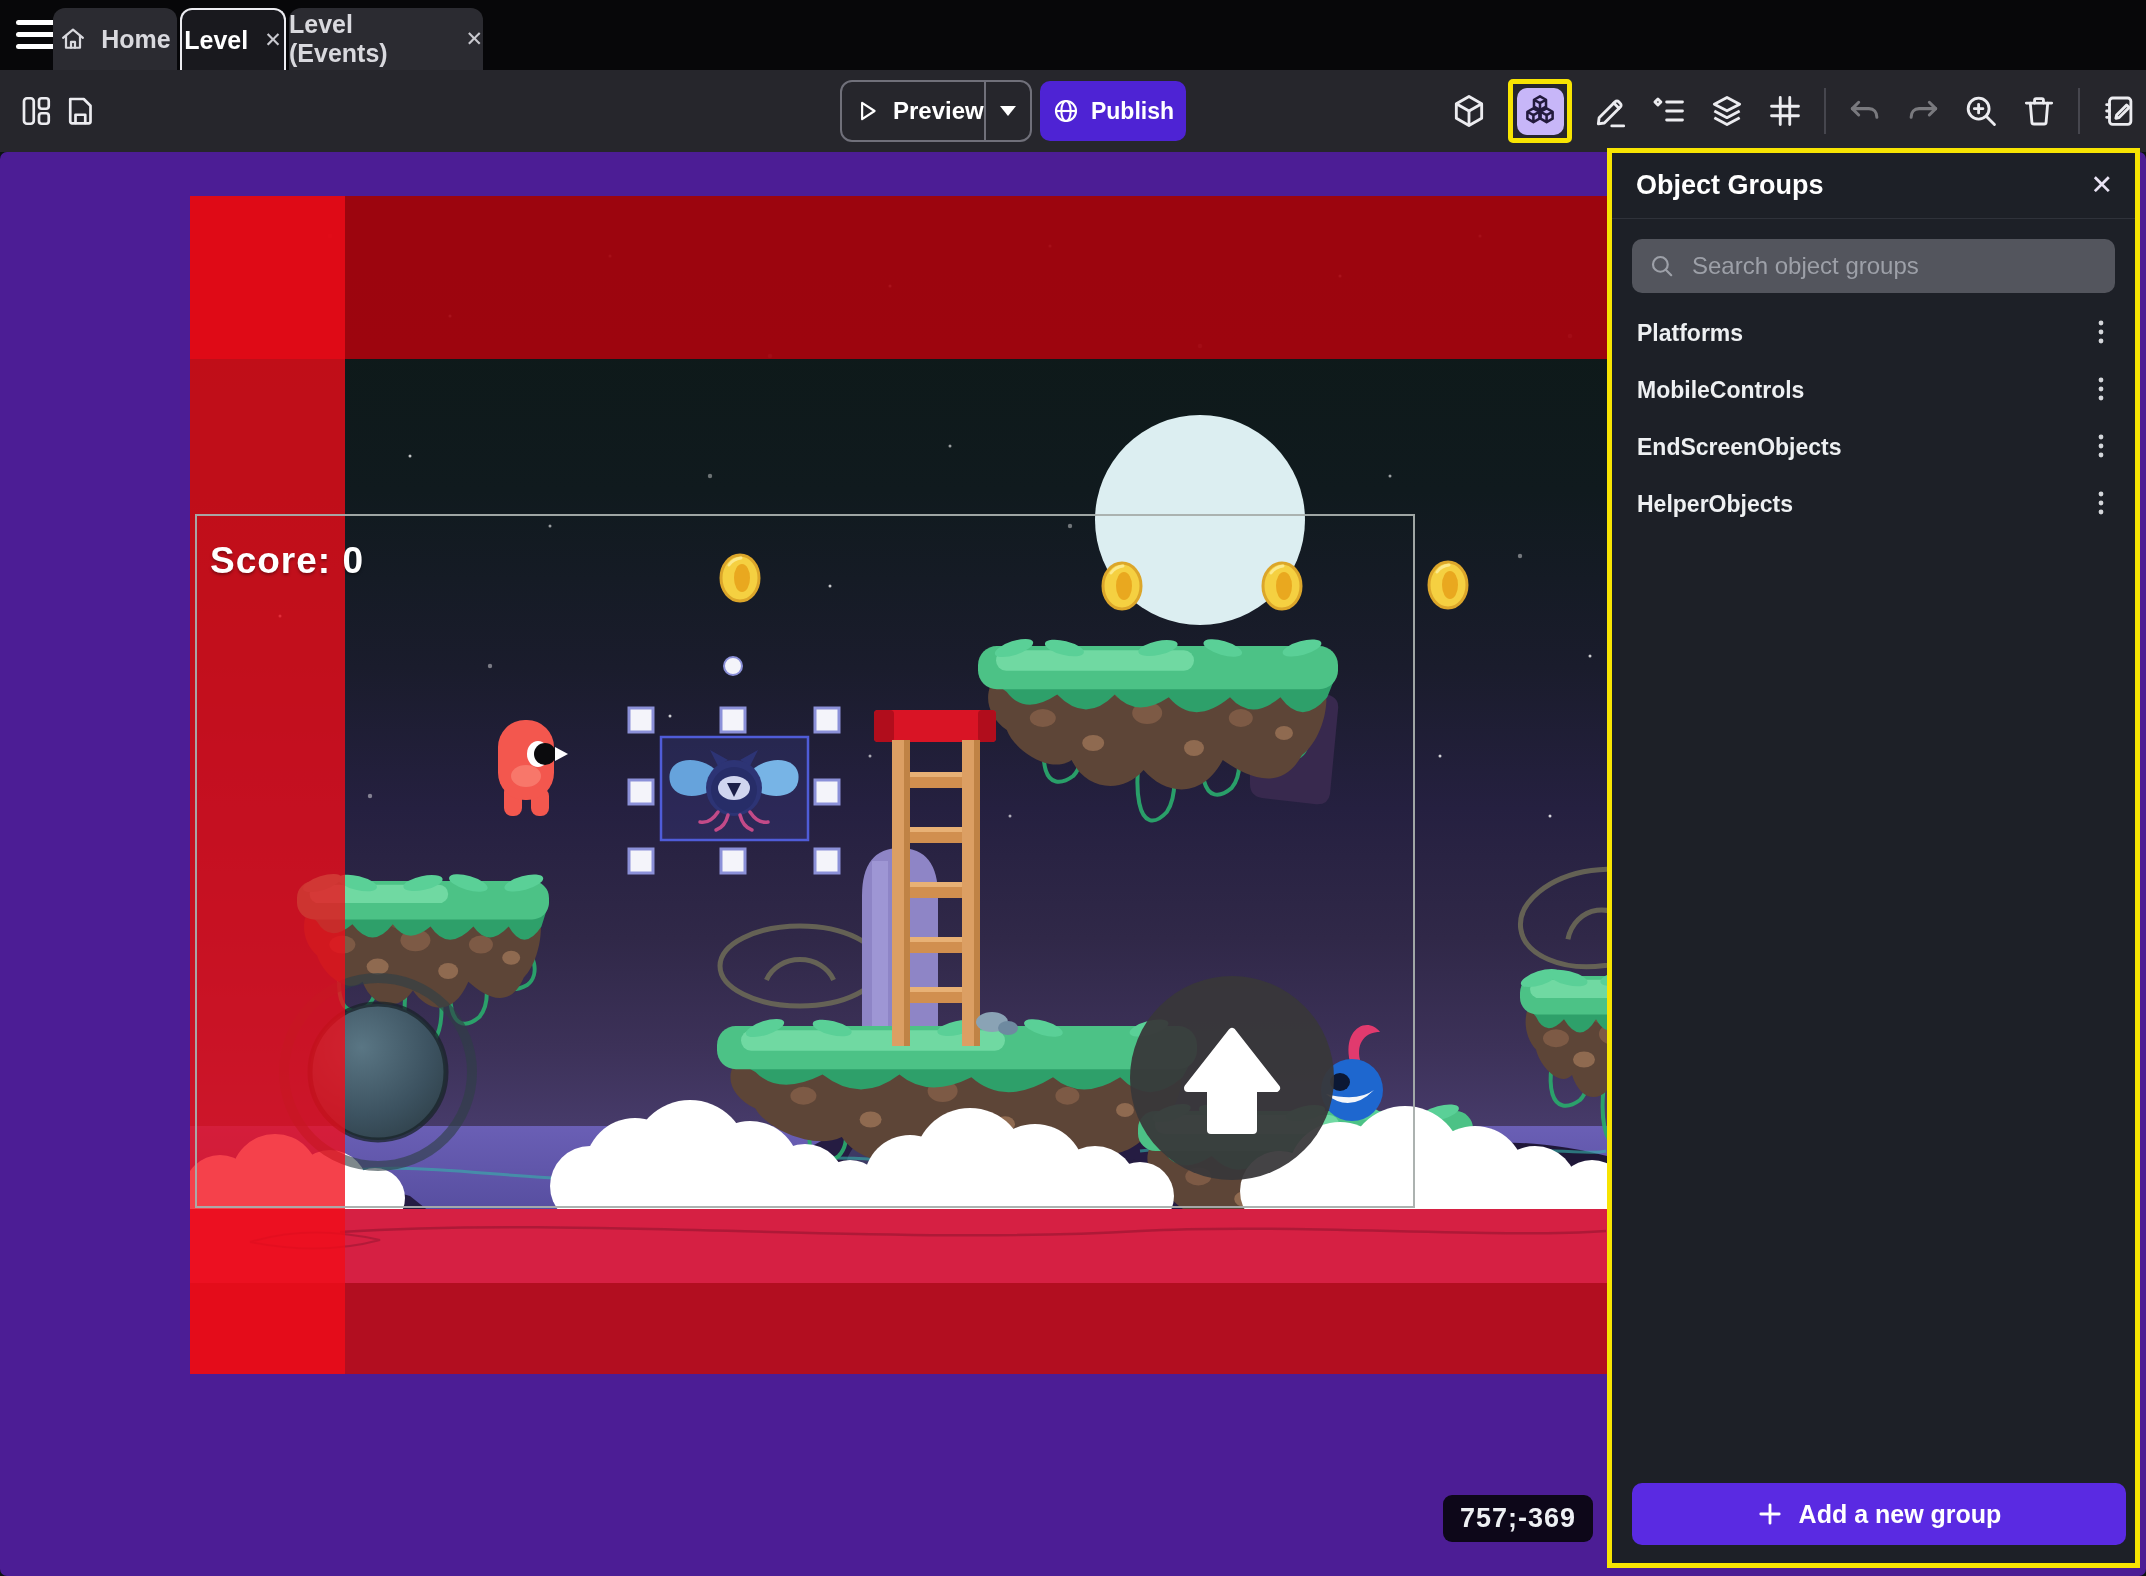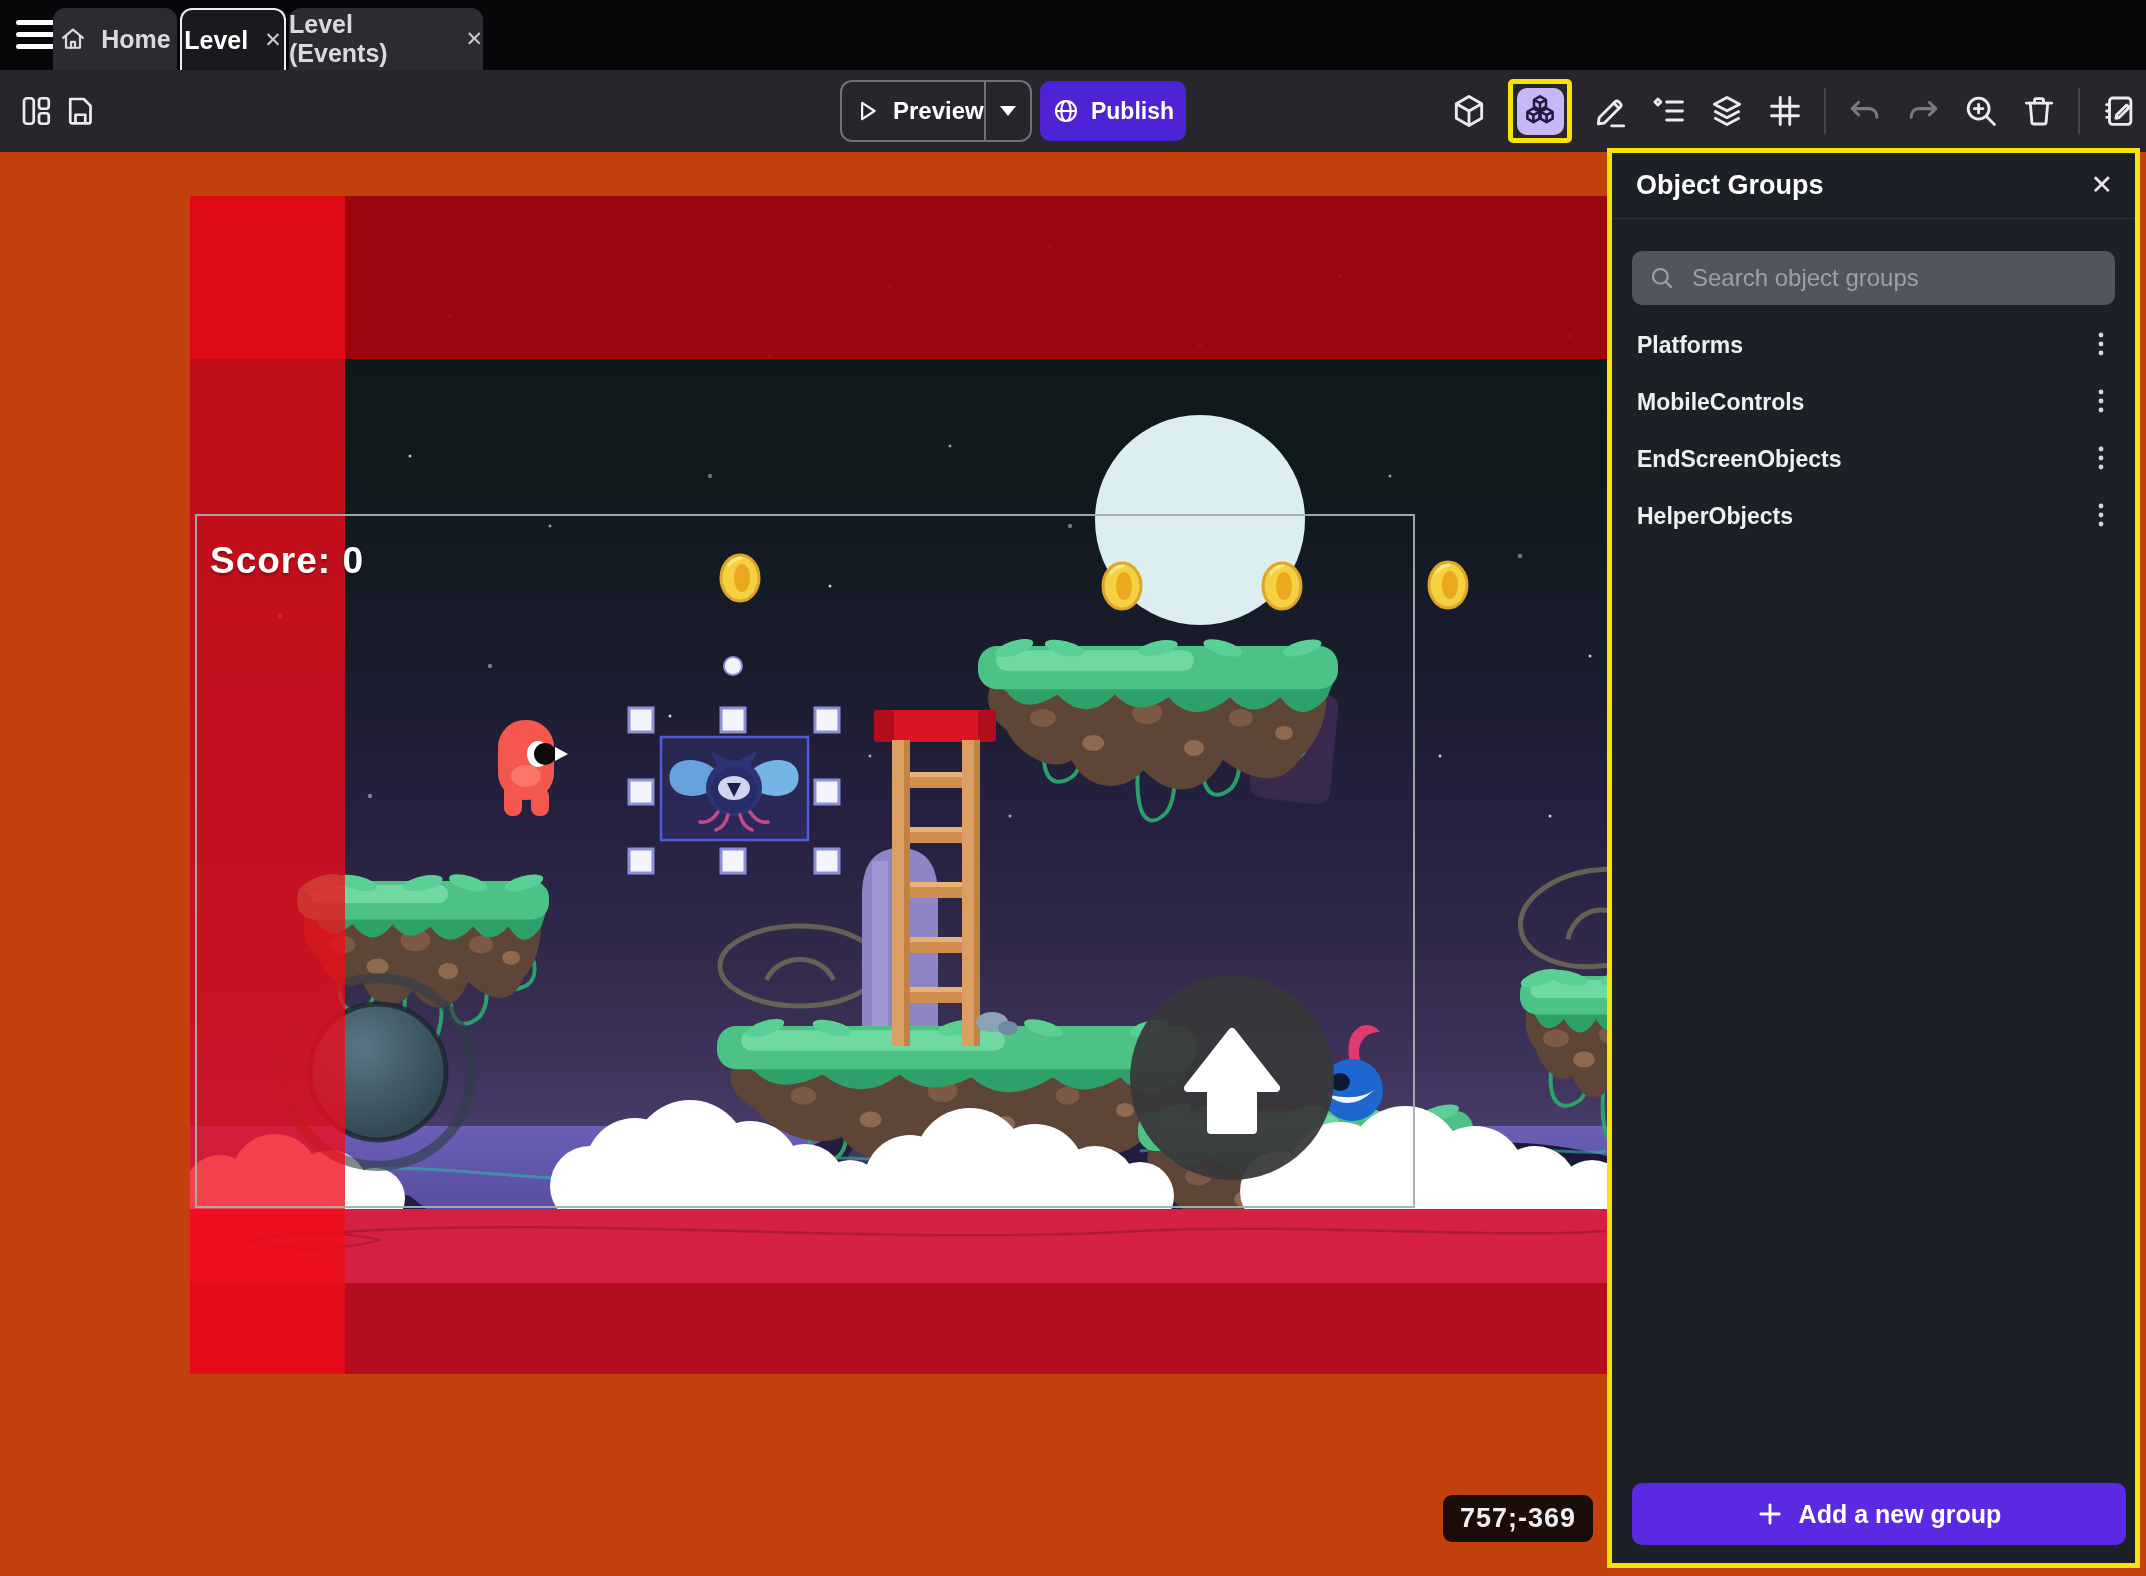--- a/index.html
+++ b/index.html
@@ -32,33 +32,33 @@
      border-radius:10px; display:flex; align-items:center; justify-content:center; gap:11px;
      color:#fff; font-weight:700; font-size:23px; cursor:pointer; }
   .right-icons { position:absolute; left:1450px; top:0; height:82px; display:flex; align-items:center; gap:20px; }
   .ticon { width:38px; height:38px; display:flex; align-items:center; justify-content:center; cursor:pointer; }
   .dim { opacity:.42; }
   .chip-wrap { width:64px; height:64px; border:5px solid #f7e402; border-radius:5px;
      display:flex; align-items:center; justify-content:center; background:#26262c; }
   .chip { width:47px; height:47px; background:#c7b6f8; border-radius:10px; display:flex; align-items:center; justify-content:center; }
   .vsep { width:2px; height:46px; background:#46464e; }
   
-  .editor { position:absolute; top:152px; left:0; width:2146px; height:1424px; background:#c2410c; }
+  .editor { position:absolute; top:152px; left:0; width:2146px; height:1424px; background:#4c1d95;border-radius:7px; }
   .scene { position:absolute; left:190px; top:44px; width:1417px; height:1178px; overflow:hidden; cursor:crosshair; }
   .score { position:absolute; left:20px; top:344px; font-size:37px; font-weight:700; color:#ffffff; letter-spacing:1px; text-shadow:0 2px 3px rgba(0,0,0,.35); }
   .coord-badge { position:absolute; left:1443px; top:1343px; background:rgba(4,4,8,.88); color:#eef0f4;
      font-size:27px; font-weight:700; padding:8px 17px; border-radius:9px; letter-spacing:1px; }
   
   .panel { position:absolute; left:1607px; top:148px; width:533px; height:1420px;
      background:#1d2027; border:5px solid #f7e402; display:flex; flex-direction:column; z-index:40; }
   .panel-header { height:66px; flex:none; display:flex; align-items:center; justify-content:space-between;
      padding:0 22px 0 24px; border-bottom:1px solid #2f323a; }
   .panel-title { font-size:27px; font-weight:700; color:#ffffff; }
   .panel-close { font-size:27px; color:#e9e3f4; cursor:pointer; line-height:1; }
-  .search-box { margin:32px 20px 12px 20px; height:54px; flex:none; background:#53555d; border-radius:10px;
+  .search-box { margin:20px 20px 12px 20px; height:54px; flex:none; background:#53555d; border-radius:10px;
      display:flex; align-items:center; gap:15px; padding:0 17px; }
   .search-box input { border:none; background:transparent; outline:none; flex:1;
      font-family:"Liberation Sans",sans-serif; font-size:24px; color:#e8e8ec; }
   .search-box input::placeholder { color:#9da0a8; }
   .group-list { flex:none; }
   .group-row { height:57px; display:flex; align-items:center; justify-content:space-between;
      padding:0 30px 0 25px; cursor:pointer; }
   .group-label { font-size:23px; font-weight:600; color:#eef0f2; }
   .panel-footer { margin-top:auto; padding:16px 9px 18px 20px; }
   .add-btn { height:62px; background:#5a2ae2; border-radius:10px; display:flex; align-items:center;

